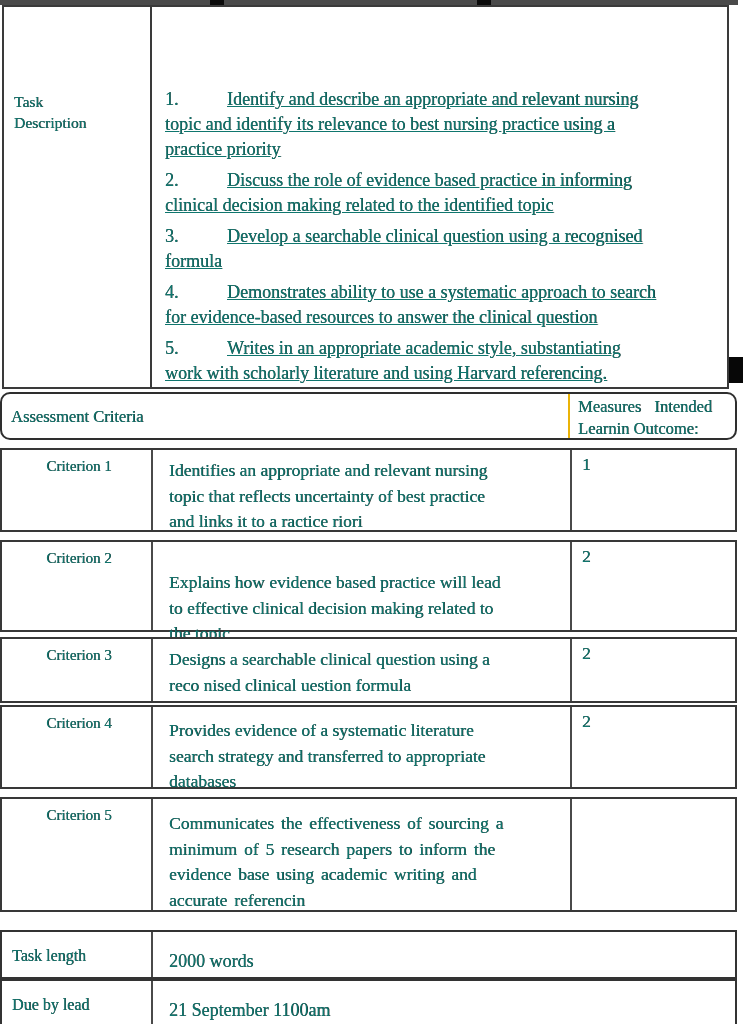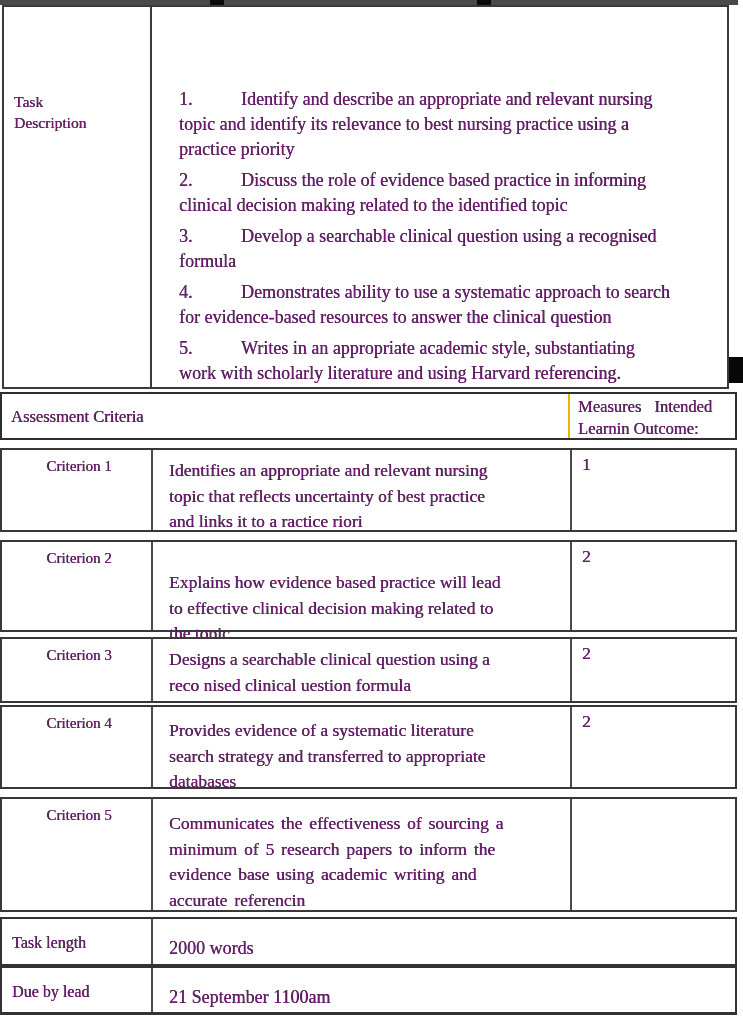--- a/index.html
+++ b/index.html
@@ -1,58 +1,58 @@
 <!DOCTYPE html>
 <html><head>
 <meta charset="utf-8">
 <style>
   html,body{margin:0;padding:0;background:#fff;}
   .page{position:relative;width:743px;height:1024px;background:#ffffff;
-        font-family:"Liberation Serif", serif;color:#701a75;overflow:hidden;
+        font-family:"Liberation Serif", serif;color:#0f766e;overflow:hidden;
         text-shadow:0.35px 0 0 #2a2a2a;}
   
   .top-strip{position:absolute;left:0;top:0;width:738px;height:5px;background:#4a4a4a;}
   .mark{position:absolute;background:#0b0b0b;}
   .mark1{left:210px;top:0;width:14px;height:9px;}
   .mark2{left:477px;top:0;width:14px;height:9px;}
   .blackbox{position:absolute;left:703px;top:357px;width:40px;height:26px;background:#070707;}
 
   .box{position:absolute;box-sizing:border-box;border:2px solid #333;background:#fff;display:flex;}
 
   
   .t1{left:2px;top:5px;width:727px;height:384px;border-color:#3a3a3a;}
   .t1-label{width:148px;border-right:2px solid #3a3a3a;box-sizing:border-box;
             padding:84px 6px 0 10px;font-size:15.5px;line-height:21px;white-space:pre-line;}
   .t1-body{flex:1;padding:80px 6px 0 11px;font-size:18px;line-height:25px;}
-  .item{margin:0 0 6px 16px;}
+  .item{margin:0 0 6px 2px;text-decoration:underline;}
   .item .num{display:inline-block;width:62px;}
   .item .txt{white-space:pre-line;}
 
   
-  .t2h{left:0;top:392px;width:737px;height:48px;border-color:#2e2e2e;}
+  .t2h{left:0;top:392px;width:737px;height:48px;border-color:#2e2e2e;border-radius:10px;}
   .t2h-left{flex:1;font-size:16.5px;padding:13px 0 0 9px;}
   .t2h-right{width:167px;border-left:2px solid #eab308;box-sizing:border-box;
              padding:2px 3px 0 8px;font-size:16.5px;line-height:22px;}
   .t2h-line1{word-spacing:9px;}
 
   
   .crow{left:0;width:737px;border-color:#383838;}
   .c-label{width:151px;border-right:2px solid #4a4a4a;box-sizing:border-box;
            padding:8px 5px 0 10px;font-size:15px;text-align:center;}
   .c-body{flex:1;padding:8px 8px 0 16px;font-size:17.5px;line-height:25.5px;white-space:pre-line;}
   .c-meas{width:165px;border-left:2px solid #4a4a4a;box-sizing:border-box;
           padding:4px 4px 0 10px;font-size:17.5px;}
   .crow1{top:448px;height:84px;}
   .crow2{top:540px;height:92px;}  .crow2 .c-body{padding-top:28px;}
   .crow3{top:637px;height:66px;}
   .crow4{top:705px;height:84px;}  .crow4 .c-body{padding-top:11px;}
   .crow5{top:797px;height:115px;} .crow5 .c-body{padding-top:12px;word-spacing:2.5px;}
 
   
-  .frow{left:0;width:737px;border-color:#333;}
+  .frow{left:0;width:737px;border-color:#333;margin-top:13px;}
   .frow1{top:917px;height:49px;}
   .frow2{top:966px;height:49px;border-bottom-width:3px;}
   .f-label{width:151px;border-right:2px solid #4a4a4a;box-sizing:border-box;
            padding:15px 4px 0 10px;font-size:16px;}
   .f-value{flex:1;padding:19px 6px 0 16px;font-size:18px;}
 </style>
 </head>
 <body>
 
 <div class="page">

